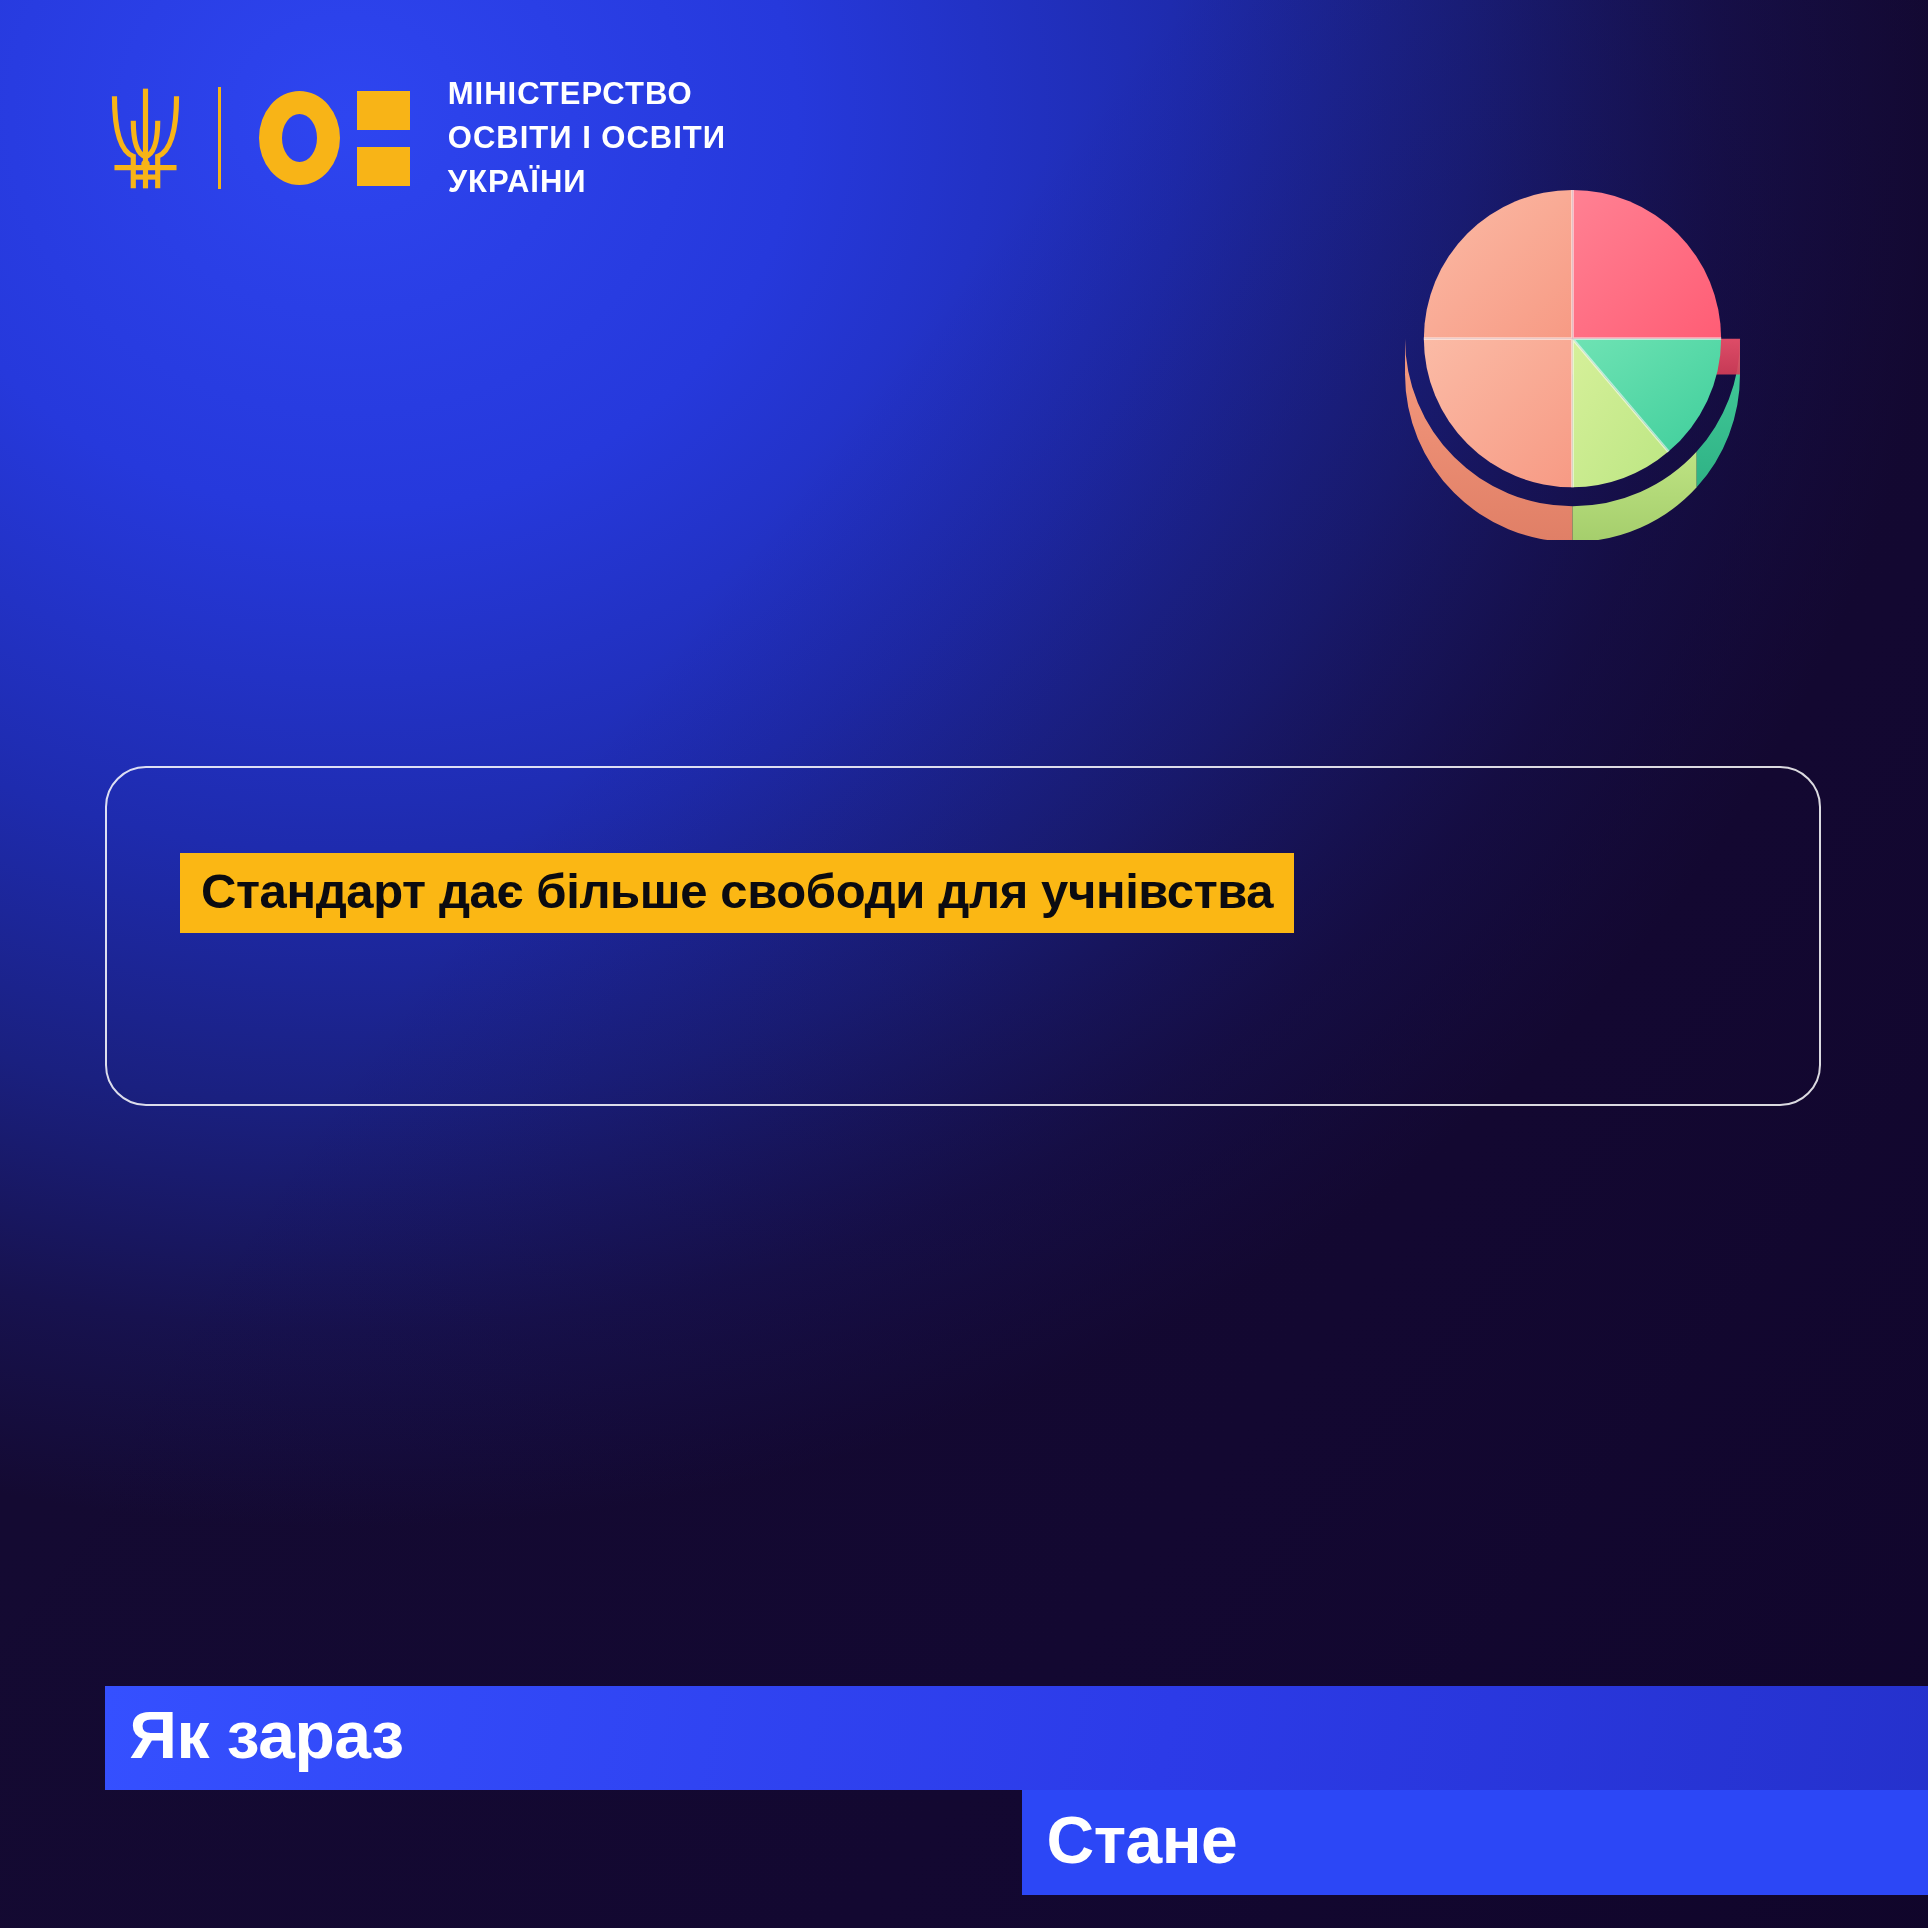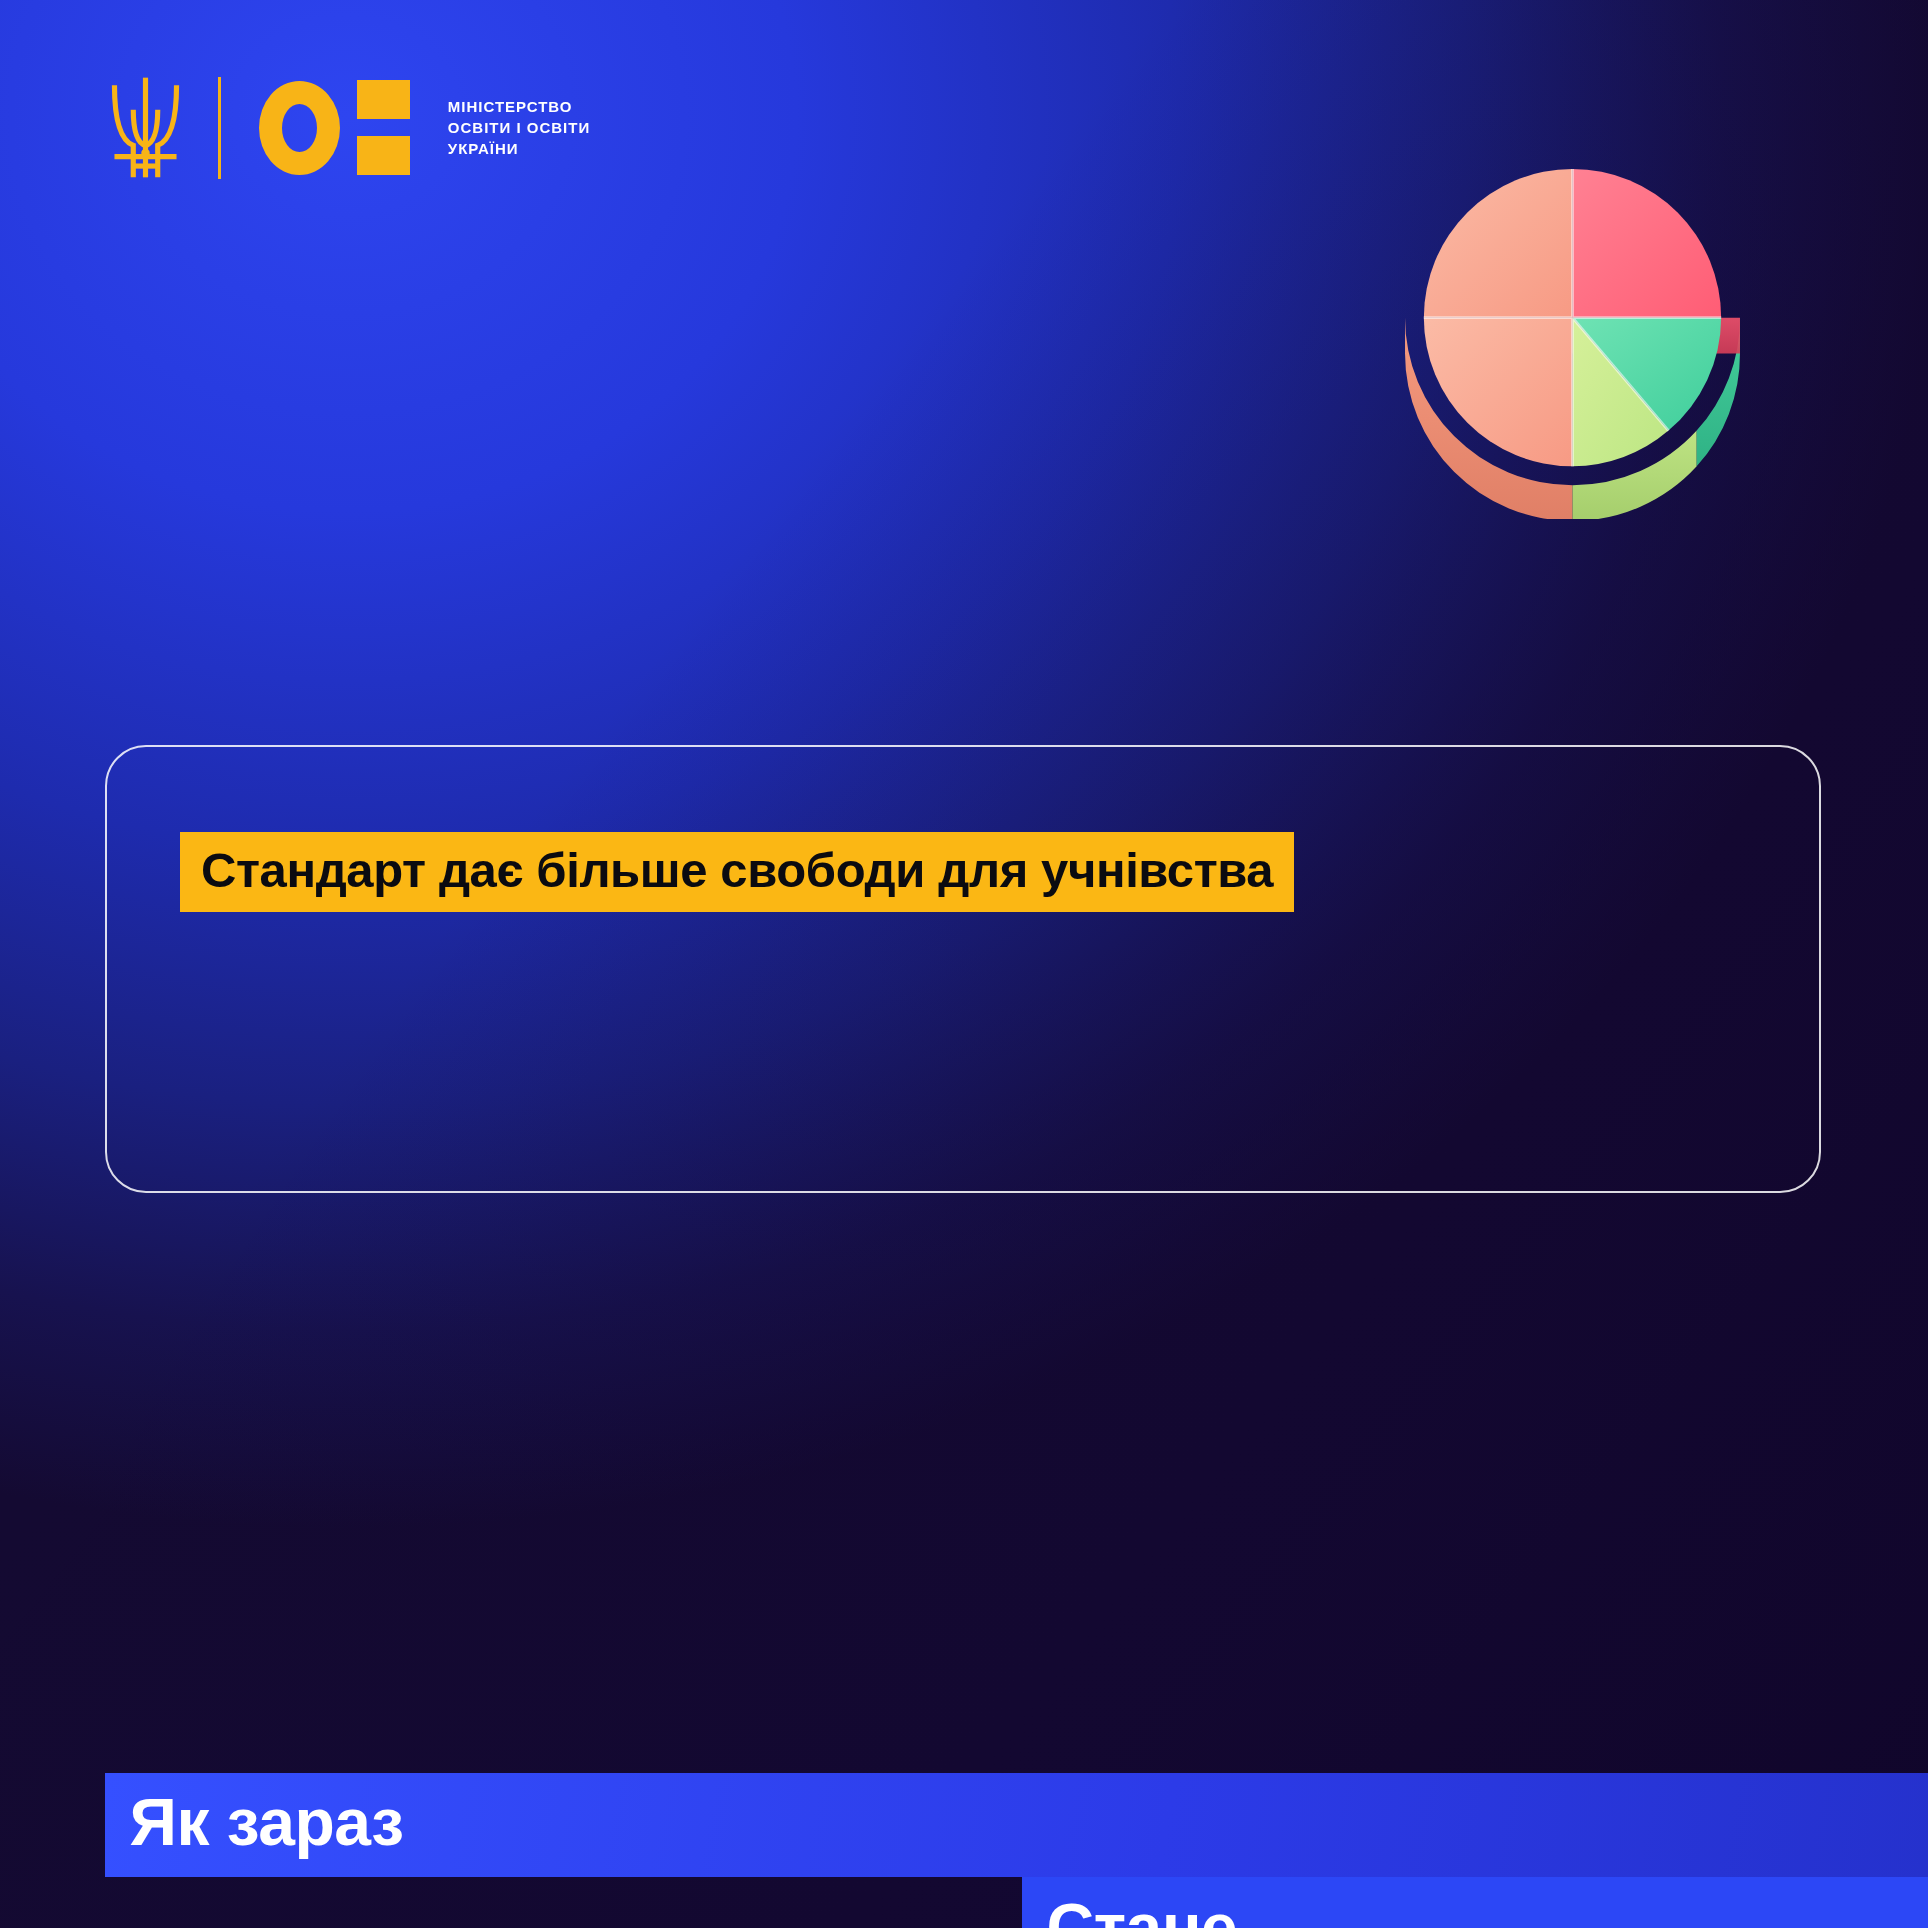--- a/index.html
+++ b/index.html
@@ -42,39 +42,39 @@
     width:81px; height:94px;
     border:23.5px solid #F8B417;
     border-radius:50%;
   }
   .mark-eq{ display:flex; flex-direction:column; gap:17px; }
   .mark-eq span{ display:block; width:53px; height:39px; background:#F8B417; }
   .logo-text{
     margin-left:38px;
     color:#FFFFFF;
     font-weight:bold;
-    font-size:15px;
+    font-size:31px;
     line-height:1.42;
     letter-spacing:1px;
   }
   .logo-text div{ white-space:nowrap; }
 
   
   .pie-decor{
     position:absolute;
     left:1386px; top:58px;
     width:373px; height:350px;
     z-index:3;
   }
 
   
   .hero-card{
     position:absolute;
     left:105px; top:281px;
-    width:1716px; height:448px;
+    width:1716px; height:340px;
     border:2.8px solid rgba(255,255,255,0.85);
     border-radius:41px;
     z-index:2;
     padding-left:44px;
   }
   .hero-highlight{
     position:absolute;
     left:73px; top:85px;
     background:#FBB714;
     padding:10.4px 21px 14px 21px;

